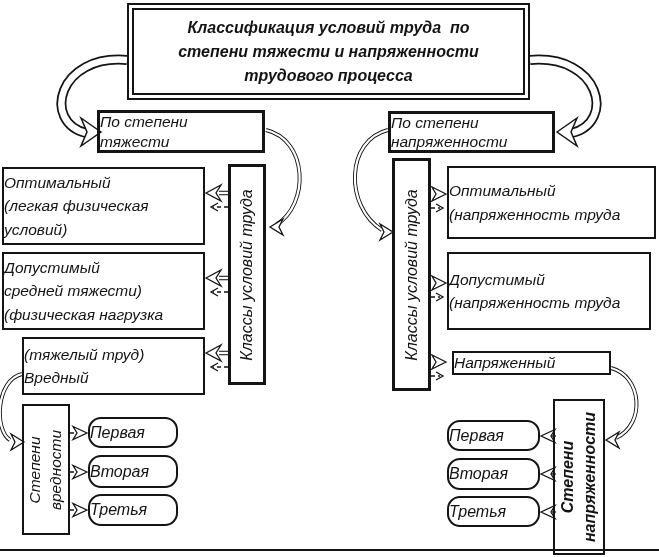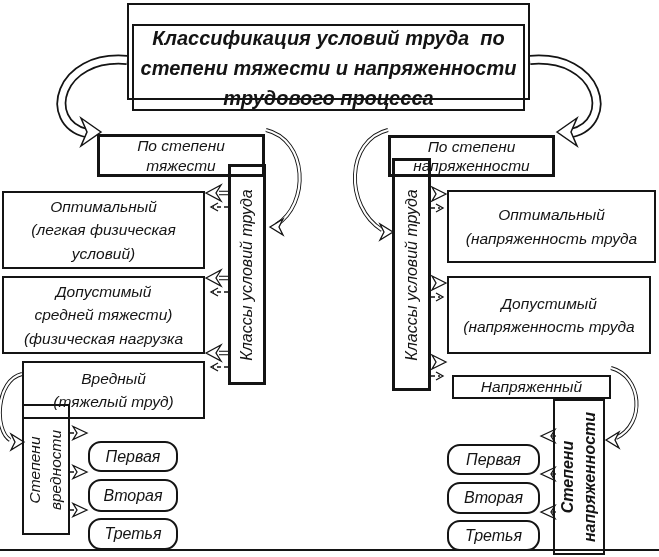--- a/index.html
+++ b/index.html
@@ -3,35 +3,34 @@
 <meta charset="utf-8">
 <style>
   html,body { margin:0; padding:0; background:#e8e8e8; }
   .canvas {
     position:relative; width:659px; height:557px; background:#ffffff;
     font-family:"Liberation Sans", sans-serif; color:#141414; overflow:hidden;
   }
   .layer { position:absolute; left:0; top:0; width:659px; height:557px; }
   .box {
     position:absolute; border:2px solid #141414; background:transparent;
-    display:flex; flex-direction:column; align-items:center; justify-content:center;
+    display:flex; flex-direction:column; align-items:flex-start; justify-content:center;
     text-align:center; font-style:italic; font-size:15.5px; line-height:1.5;
     box-sizing:border-box;
-    margin-top:24px;
   }
   .box span { display:block; white-space:pre; }
   .thick { border-width:3px; }
   .title-outer {
     position:absolute; left:127px; top:3px; width:403px; height:97px;
     border:2px solid #141414; box-sizing:border-box; padding:3px; background:transparent;
   }
   .title-inner {
     width:100%; height:100%; border:2px solid #141414; box-sizing:border-box;
     display:flex; flex-direction:column; align-items:center; justify-content:center;
-    text-align:center; font-style:italic; font-weight:bold; font-size:20px; line-height:1.5;margin-top:16px;
+    text-align:center; font-style:italic; font-weight:bold; font-size:16px; line-height:1.5;
   }
   .title-inner span { display:block; white-space:pre; }
   .vbox { position:absolute; border:3px solid #141414; box-sizing:border-box; background:transparent; }
   .vtext {
     position:absolute; top:50%; left:50%;
     transform:translate(-50%,-50%) rotate(-90deg);
     white-space:nowrap; font-style:italic; font-size:16px; text-align:center; line-height:1.35;
   }
   .vtext div { white-space:nowrap; }
   .small-item { font-size:16px; line-height:1.2;border-radius:13px; }
@@ -156,22 +155,22 @@
     <span>Оптимальный</span>
     <span>(легкая физическая</span>
     <span>условий)</span>
   </div>
   <div class="box" style="left:2px; top:252px; width:203px; height:78px;">
     <span>Допустимый</span>
     <span>средней тяжести)</span>
     <span>(физическая нагрузка</span>
   </div>
   <div class="box" style="left:22px; top:337px; width:183px; height:58px;">
+    <span>(тяжелый труд)</span>
     <span>Вредный</span>
-    <span>(тяжелый труд)</span>
   </div>
 
   <div class="vbox" style="left:228px; top:164px; width:38px; height:221px;">
     <div class="vtext">Классы условий труда</div>
   </div>
   <div class="vbox" style="left:392px; top:158px; width:39px; height:233px;">
     <div class="vtext">Классы условий труда</div>
   </div>
 
   <div class="box" style="left:447px; top:166px; width:209px; height:73px;">

